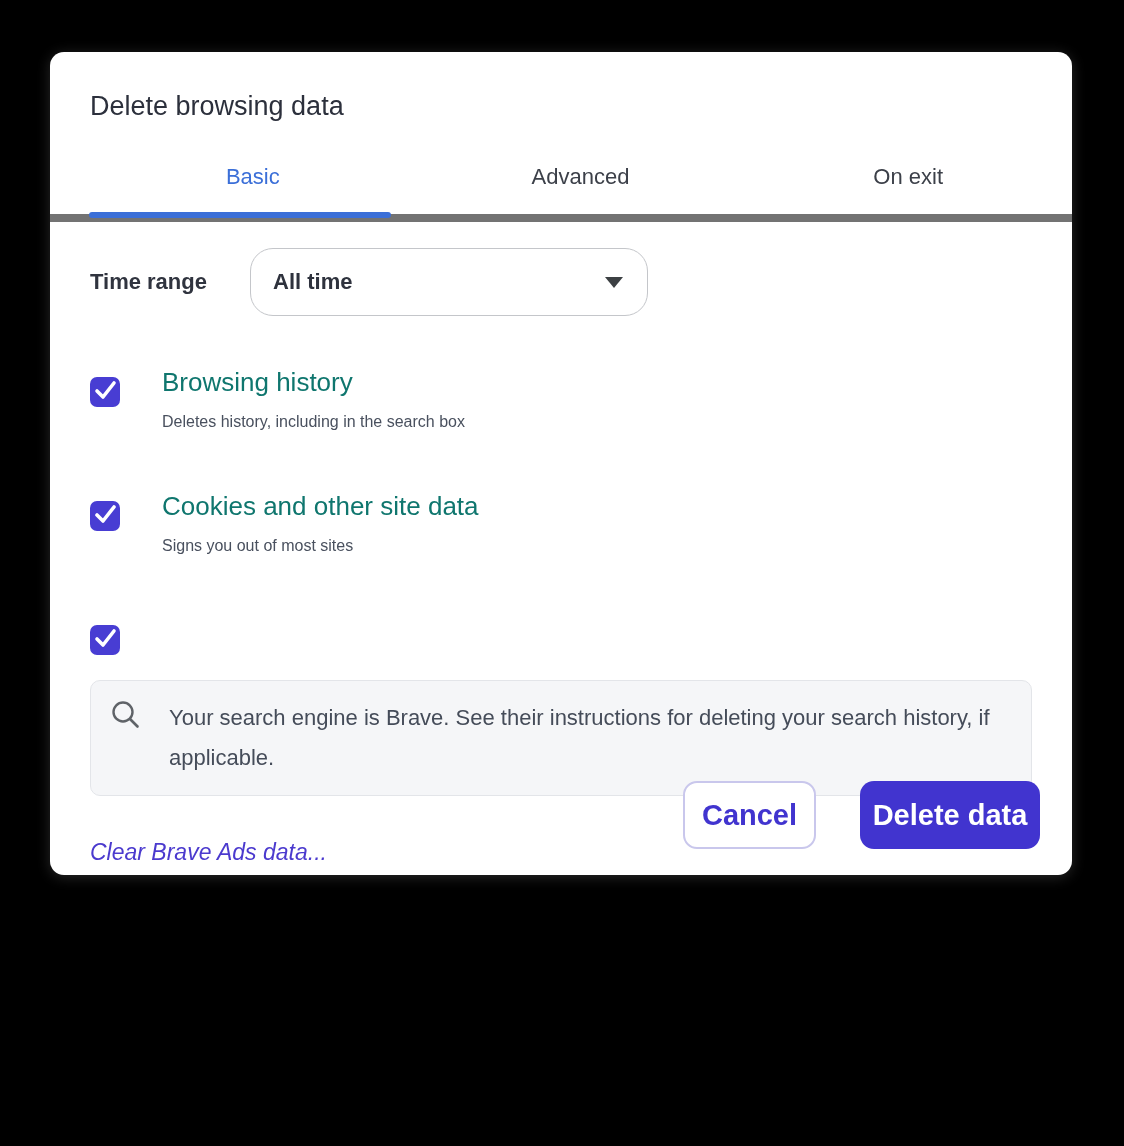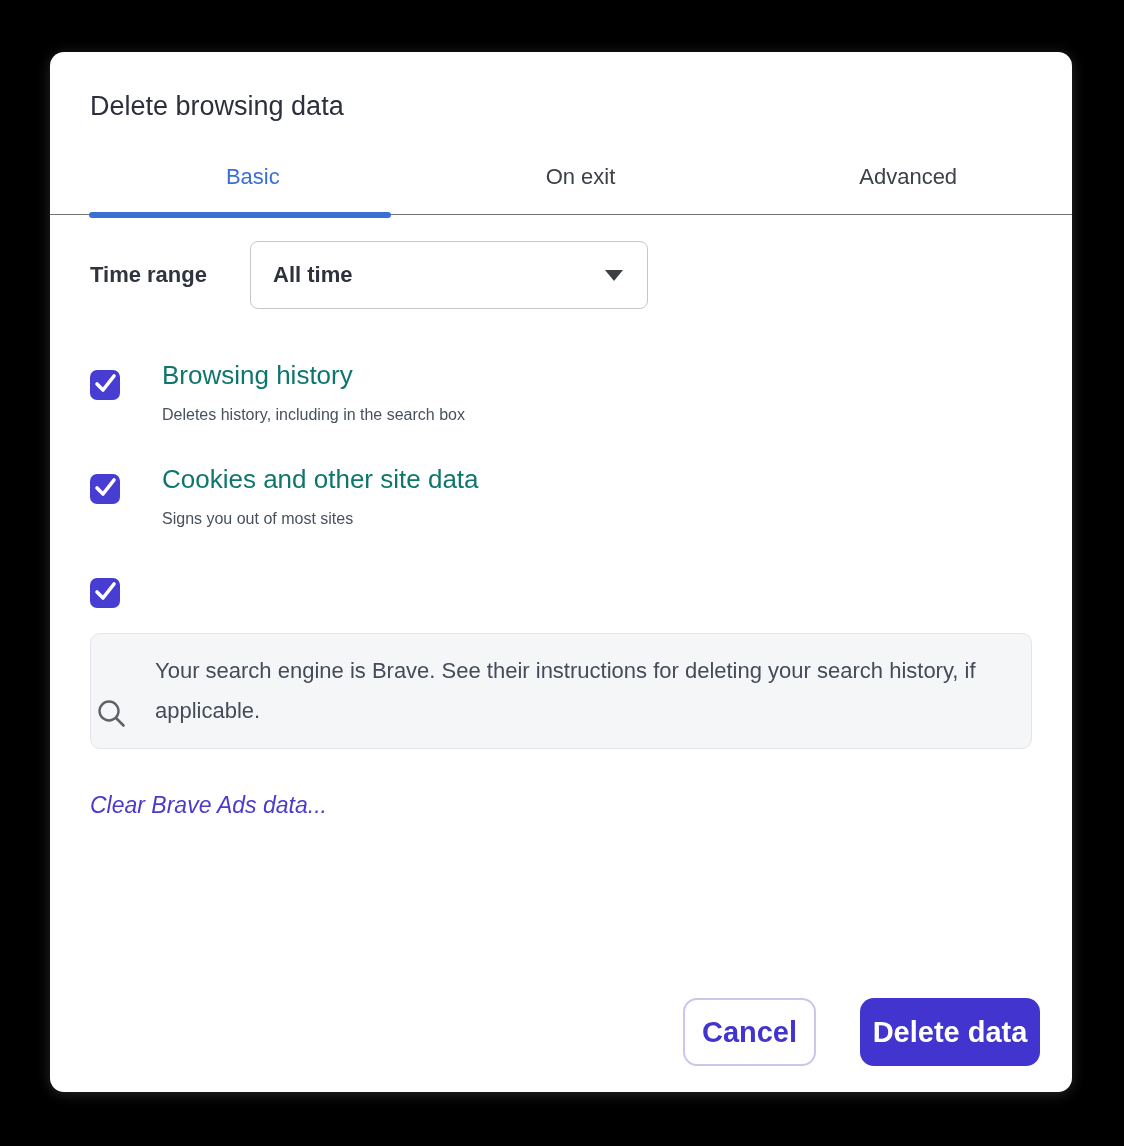--- a/index.html
+++ b/index.html
@@ -15,38 +15,38 @@
     --accent: #4134cf;
     --checkbox: #483dd3;
     --tab-active: #3b6fd8;
     --link: #4b3ace;
   }
   .dialog {
     position: absolute;
     left: 50px;
     top: 52px;
     width: 1022px;
-    height: 1040px;
+    height: 823px;
     background: #ffffff;
     border-radius: 14px;
     box-shadow: 0 2px 14px rgba(90,90,90,0.45);
     overflow: hidden;
   }
   .dialog-title {
     margin: 38px 40px 0 40px;
     font-size: 27px;
     line-height: 32px;
     color: #2c303c;
     font-weight: 400;
   }
   
   .tabs {
     display: flex;
     margin-top: 42px;
-    border-bottom: 1px solid #737373;
+    border-bottom: 8px solid #737373;
     position: relative;
     padding-left: 39px;
   }
   .tab {
     flex: 1;
     text-align: center;
     font-size: 22px;
     line-height: 26px;
     padding-bottom: 24px;
     color: #3c4049;
@@ -74,40 +74,40 @@
   .time-label {
     width: 160px;
     font-size: 22px;
     color: #30343f;
   }
   .select {
     box-sizing: border-box;
     width: 398px;
     height: 68px;
     border: 1px solid #c4c6ca;
-    border-radius: 8px;
+    border-radius: 23px;
     display: flex;
     align-items: center;
     justify-content: space-between;
     padding: 0 24px 0 22px;
     font-size: 22px;
     color: #2e323d;
     background: #fff;
     cursor: pointer;
   }
   .caret {
     width: 0; height: 0;
     border-left: 9px solid transparent;
     border-right: 9px solid transparent;
     border-top: 11px solid #3c4043;
   }
   
   .check-rows { margin: 46px 40px 0 40px; }
   .check-row { display: flex; }
-  .check-row + .check-row { margin-top: 24px; }
+  .check-row + .check-row { margin-top: 44px; }
   .checkbox {
     flex: none;
     width: 30px;
     height: 30px;
     border-radius: 7px;
     background: var(--checkbox);
     margin-top: 15px;
     display: flex;
     align-items: center;
     justify-content: center;
@@ -124,23 +124,23 @@
     line-height: 40px;
     color: #49505e;
   }
   
   .notice {
     box-sizing: border-box;
     margin: 25px 40px 0 40px;
     background: #f5f6f8;
     border: 1px solid #e3e5e9;
     border-radius: 10px;
-    padding: 17px 24px 17px 4px;
-    display: flex;
-    align-items: flex-end;
+    padding: 17px 24px 17px 18px;
+    display: flex;
+    align-items: flex-start;
   }
   .notice-icon { flex: none; margin-right: 26px; display: flex; }
   .notice-text {
     font-size: 22px;
     line-height: 40px;
     color: #454c59;
   }
   
   .clear-ads-link {
     display: inline-block;
@@ -187,22 +187,22 @@
 </style>
 </head>
 <body>
 
 <div class="dialog">
 
   <div class="dialog-title">Delete browsing data</div>
 
   <div class="tabs">
     <div class="tab active">Basic</div>
+    <div class="tab">Advanced</div>
     <div class="tab">On exit</div>
-    <div class="tab">Advanced</div>
   </div>
 
   <div class="time-row">
     <div class="time-label">Time range</div>
     <div class="select">
       <span>All time</span>
       <span class="caret"></span>
     </div>
   </div>
 

